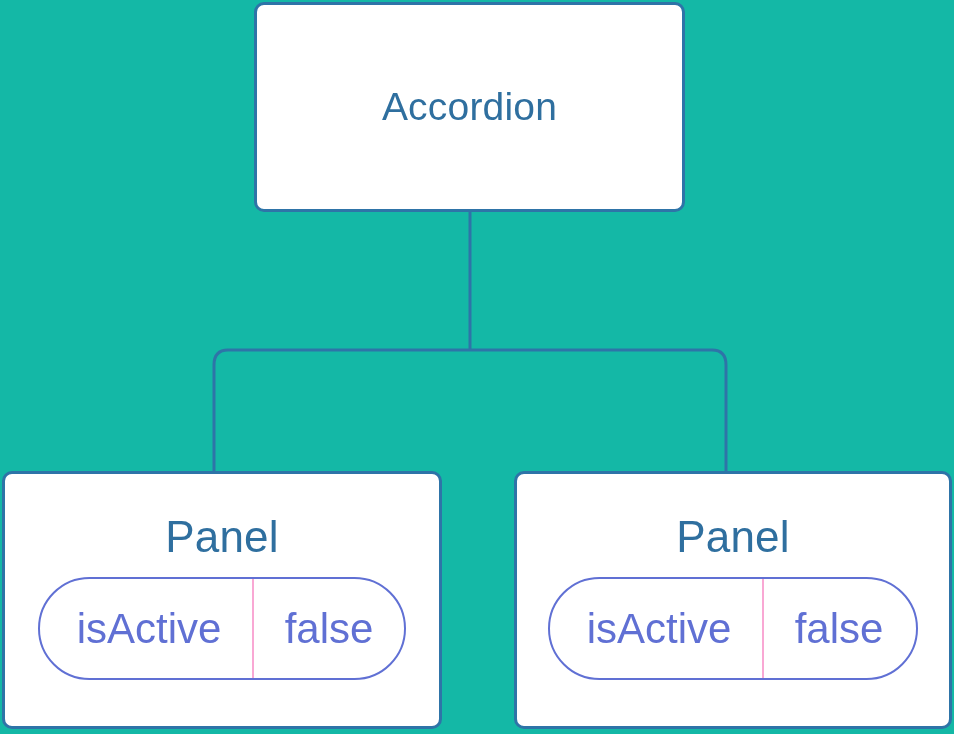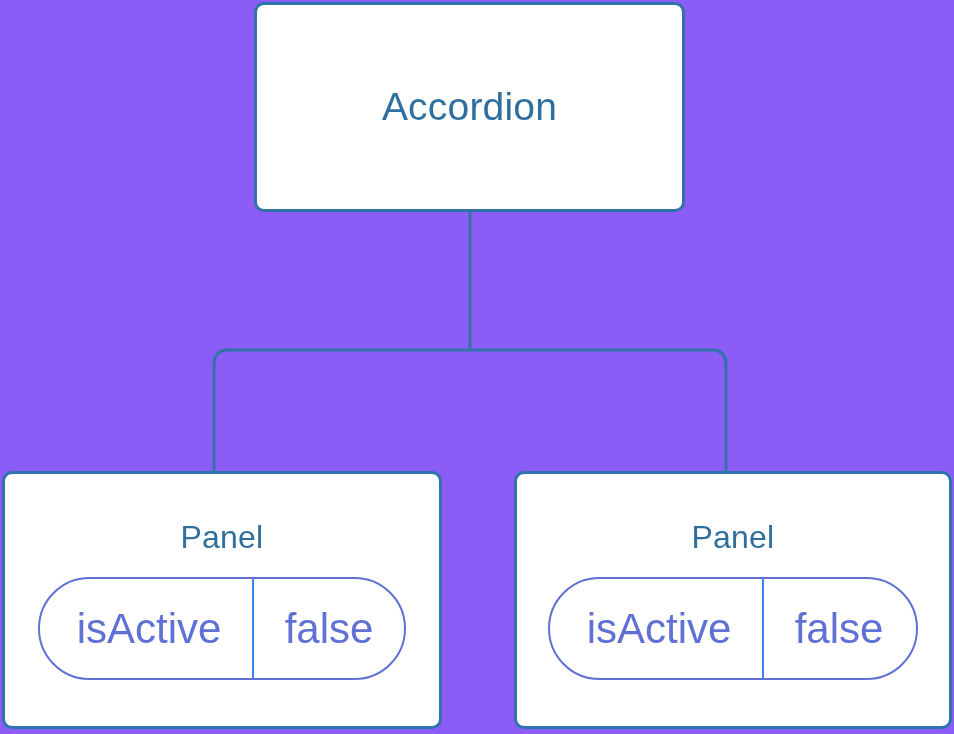--- a/index.html
+++ b/index.html
@@ -12,21 +12,21 @@
     width: 954px;
     height: 734px;
     overflow: hidden;
     font-family: "Liberation Sans", sans-serif;
   }
 
   #stage {
     position: relative;
     width: 954px;
     height: 734px;
-    background: #8b5cf6;
+    background: #14b8a6;
   }
 
   
   #connectors {
     position: absolute;
     left: 0;
     top: 0;
     width: 954px;
     height: 734px;
     pointer-events: none;
@@ -72,21 +72,21 @@
     letter-spacing: 0.2px;
     white-space: nowrap;
   }
 
   .node-root .node-title {
     font-size: 39px;
     line-height: 44px;
   }
 
   .node-panel .node-title {
-    font-size: 32px;
+    font-size: 44px;
     line-height: 38px;
     margin-top: 44px;
   }
 
   
   .prop-pill {
     position: relative;
     margin-top: 21px;
     height: 103px;
     box-sizing: border-box;
@@ -108,21 +108,21 @@
     box-sizing: border-box;
   }
 
   .prop-key {
     width: 212px;
     padding-left: 6px;
   }
 
   .prop-value {
     width: 152px;
-    border-left: 2px solid #3b82f6;
+    border-left: 2px solid #f9a8d4;
   }
 
   .node-panel-left .prop-pill { width: 368px; }
   .node-panel-right .prop-pill { width: 370px; }
 </style>
 </head>
 <body>
 
 <div id="stage">
 

